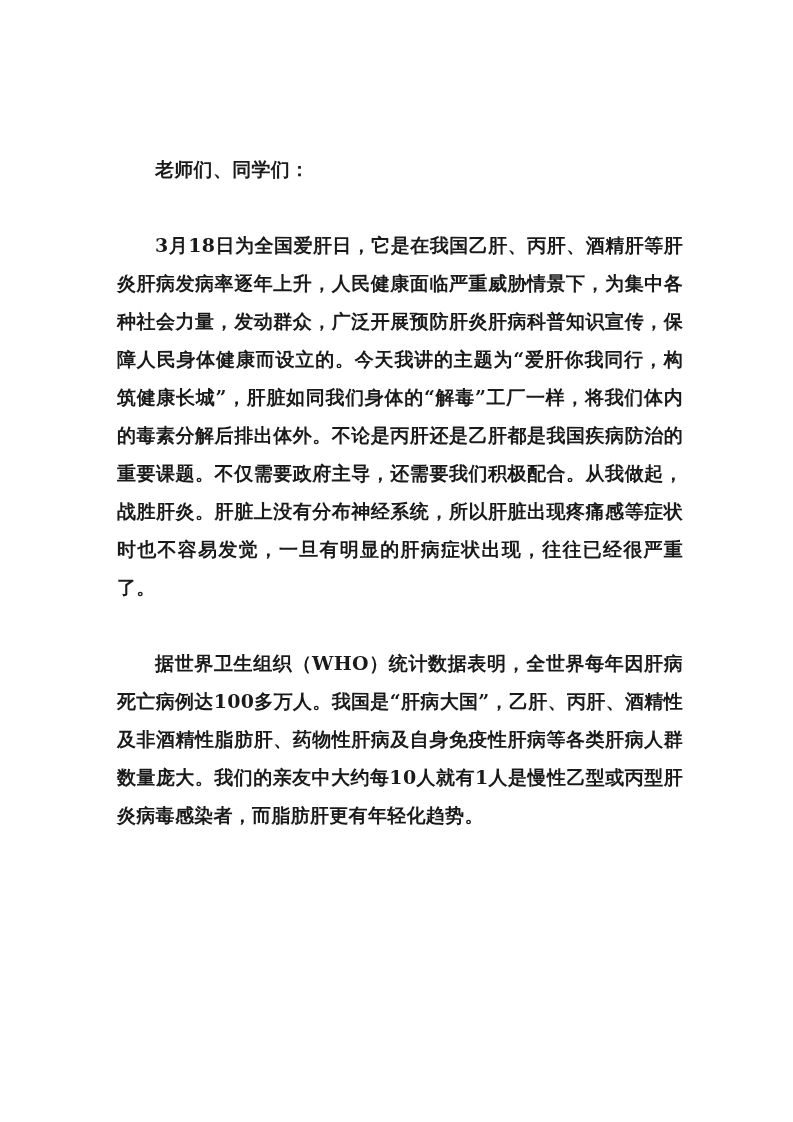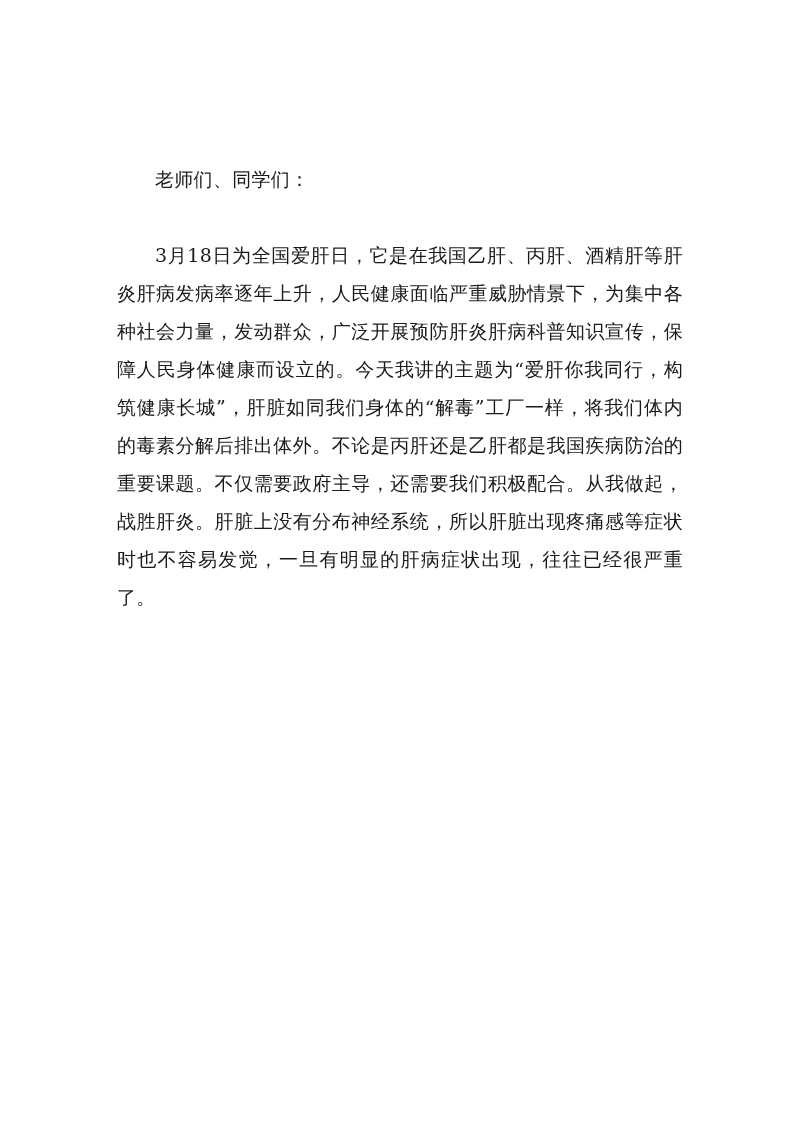--- a/index.html
+++ b/index.html
@@ -11,33 +11,35 @@
       width: 793px;
       height: 1122px;
       position: relative;
       overflow: hidden;
       font-family: "DejaVu Serif", "Liberation Serif", serif;
       color: #1a1a1a;
     }
     .page {
       position: absolute;
       left: 117px;
-      top: 160px;
+      top: 150px;
       width: 566px;
+      font-weight: bold;
     }
     .para {
       margin: 0;
       font-size: 19px;
       line-height: 38px;
       text-indent: 38px;
       text-align: justify;
       letter-spacing: 0.3px;
     }
     .greeting { margin-bottom: 38px; }
     .gap { margin-bottom: 38px; }
   </style>
 </head>
 <body>
 
 <div class="page">
   <p class="para greeting">老师们、同学们：</p>
   <p class="para gap">3月18日为全国爱肝日，它是在我国乙肝、丙肝、酒精肝等肝炎肝病发病率逐年上升，人民健康面临严重威胁情景下，为集中各种社会力量，发动群众，广泛开展预防肝炎肝病科普知识宣传，保障人民身体健康而设立的。今天我讲的主题为“爱肝你我同行，构筑健康长城”，肝脏如同我们身体的“解毒”工厂一样，将我们体内的毒素分解后排出体外。不论是丙肝还是乙肝都是我国疾病防治的重要课题。不仅需要政府主导，还需要我们积极配合。从我做起，战胜肝炎。肝脏上没有分布神经系统，所以肝脏出现疼痛感等症状时也不容易发觉，一旦有明显的肝病症状出现，往往已经很严重了。</p>
+  <p class="para gap">据世界卫生组织（WHO）统计数据表明，全世界每年因肝病死亡病例达100多万人。我国是“肝病大国”，乙肝、丙肝、酒精性及非酒精性脂肪肝、药物性肝病及自身免疫性肝病等各类肝病人群数量庞大。我们的亲友中大约每10人就有1人是慢性乙型或丙型肝炎病毒感染者，而脂肪肝更有年轻化趋势。</p>
 </div>
 
 </body></html>

